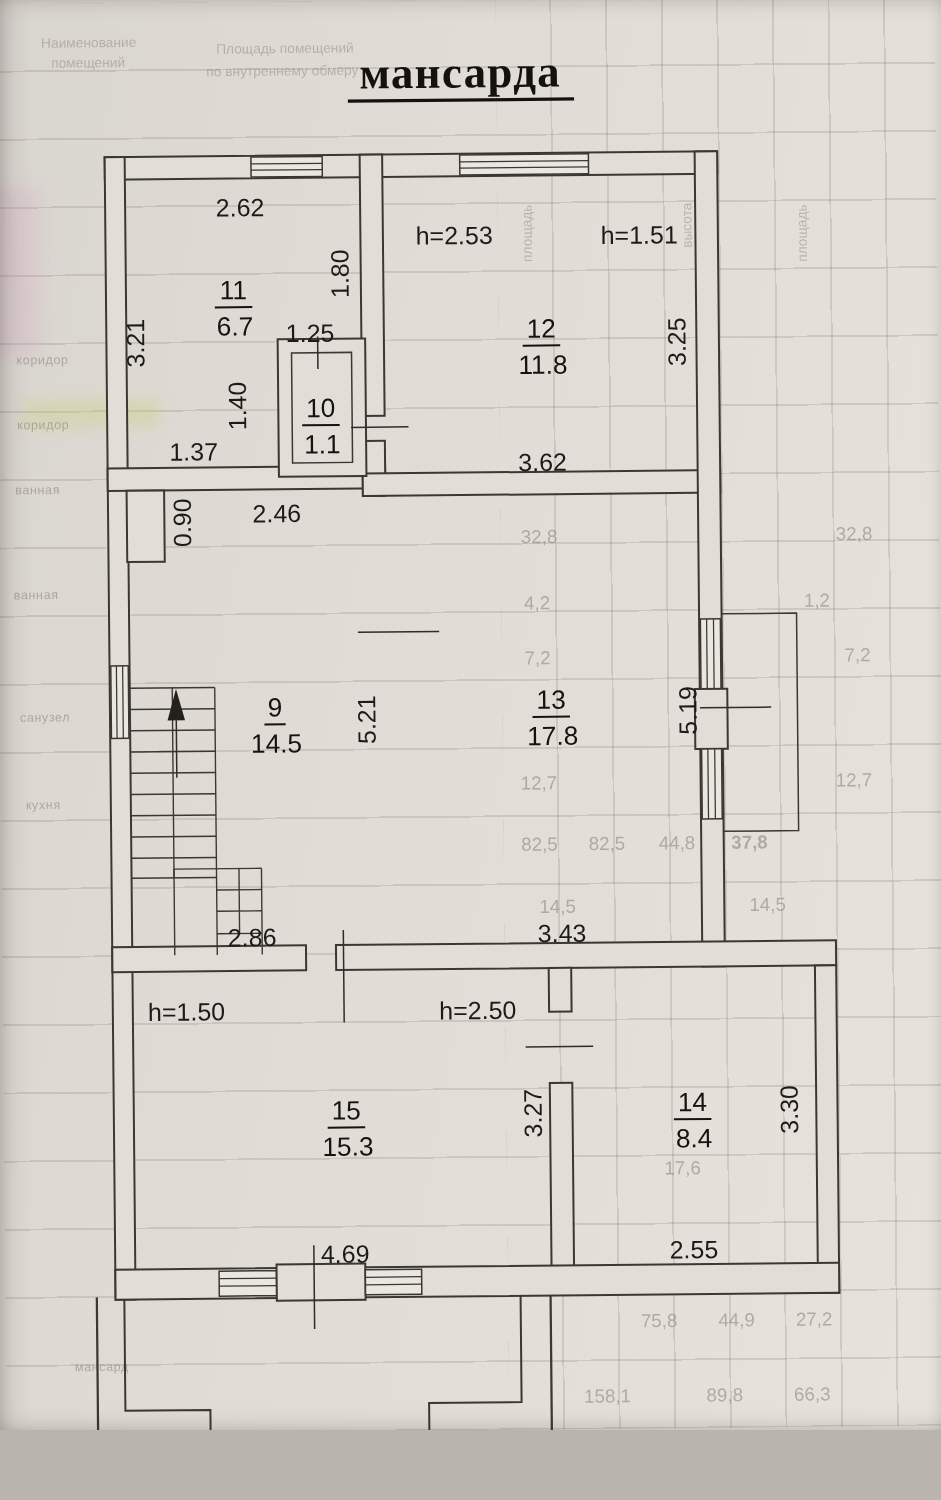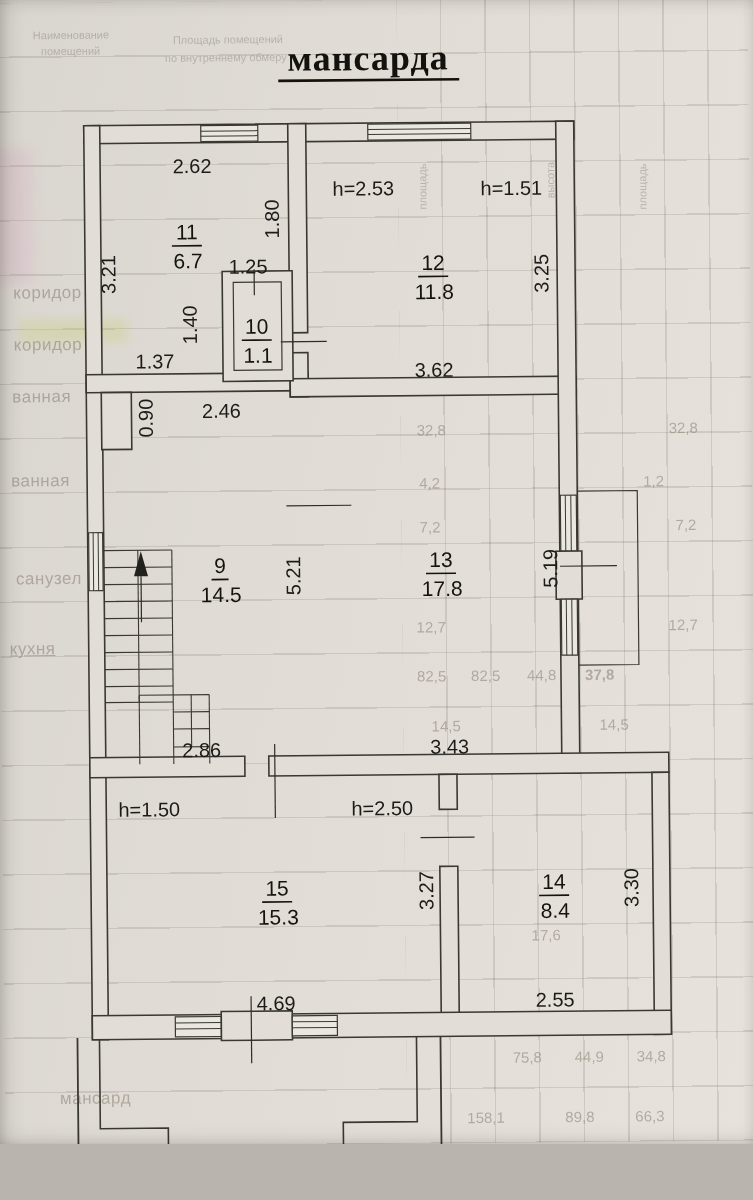--- a/index.html
+++ b/index.html
@@ -9,21 +9,21 @@
   .page::after{content:"";position:absolute;inset:0;pointer-events:none;
         box-shadow:inset 14px 0 26px -18px rgba(60,55,50,.45), inset -8px 0 18px -14px rgba(60,55,50,.25),
                    inset 0 10px 22px -16px rgba(60,55,50,.3), inset 0 -12px 24px -18px rgba(60,55,50,.35);}
   .content{position:absolute;inset:0;transform:rotate(-0.55deg);}
   .bleed-h{position:absolute;inset:0;
         background:repeating-linear-gradient(to bottom,transparent 0 53px,rgba(116,104,92,.20) 53px 54.5px);}
   .bleed-v{position:absolute;top:0;bottom:0;left:402px;right:0;
         background:repeating-linear-gradient(to right,transparent 0 43px,rgba(116,104,92,.20) 43px 44.5px);}
   .bleed-text{position:absolute;color:#8a7e71;opacity:.55;white-space:nowrap;}
   .bleed-text.cell{font-size:15px;}
-  .bleed-text.word{font-size:17px;letter-spacing:.5px;}
+  .bleed-text.word{font-size:10px;letter-spacing:.5px;}
   .bleed-text.head{font-size:11px;opacity:.45;}
   .blob{position:absolute;pointer-events:none;}
   .blob1{left:22px;top:316px;width:108px;height:24px;background:#c8cd6e;opacity:.28;filter:blur(5px);}
   .blob2{left:-6px;top:146px;width:42px;height:135px;background:#d49ebc;opacity:.22;filter:blur(7px);}
   svg{position:absolute;left:0;top:0;}
   .wall{fill:#e2ded7;stroke:#3a3833;stroke-width:1.6;}
   .thin{stroke:#3a3833;stroke-width:1.2;fill:none;}
   .win{fill:#eae7e1;stroke:#3a3833;stroke-width:1.2;}
   .winline{stroke:#3a3833;stroke-width:1;}
   .stair{stroke:#3a3833;stroke-width:1.1;fill:none;}
@@ -47,40 +47,40 @@
         <span class="bleed-text head" style="left: 178px; top: 32px;">Площадь помещений</span>
         <span class="bleed-text head" style="left: 170px; top: 50px;">по внутреннему обмеру</span>
         <span class="bleed-text head" style="left: 420px; top: 210px; transform: rotate(-90deg); transform-origin: left top;">площадь</span>
         <span class="bleed-text head" style="left: 548px; top: 200px; transform: rotate(-90deg); transform-origin: left top;">высота</span>
         <span class="bleed-text head" style="left: 640px; top: 212px; transform: rotate(-90deg); transform-origin: left top;">площадь</span>
         <span class="bleed-text word" style="left: 16px; top: 280px;">коридор</span>
         <span class="bleed-text word" style="left: 16px; top: 332px;">коридор</span>
         <span class="bleed-text word" style="left: 14px; top: 384px;">ванная</span>
         <span class="bleed-text word" style="left: 12px; top: 468px;">ванная</span>
         <span class="bleed-text word" style="left: 16px; top: 566px;">санузел</span>
-        <span class="bleed-text word" style="left: 9px; top: 636px; text-decoration: underline;">кухня</span>
+        <span class="bleed-text word" style="left: 20px; top: 636px;">кухня</span>
         <span class="bleed-text word" style="left: 55px; top: 1086px;">мансард</span>
         <span class="bleed-text cell" style="left: 418px; top: 422px;">32,8</span>
         <span class="bleed-text cell" style="left: 670px; top: 422px;">32,8</span>
         <span class="bleed-text cell" style="left: 420px; top: 475px;">4,2</span>
         <span class="bleed-text cell" style="left: 644px; top: 475px;">1,2</span>
         <span class="bleed-text cell" style="left: 420px; top: 519px;">7,2</span>
         <span class="bleed-text cell" style="left: 676px; top: 519px;">7,2</span>
         <span class="bleed-text cell" style="left: 416px; top: 619px;">12,7</span>
         <span class="bleed-text cell" style="left: 668px; top: 619px;">12,7</span>
         <span class="bleed-text cell" style="left: 416px; top: 668px;">82,5</span>
         <span class="bleed-text cell" style="left: 470px; top: 668px;">82,5</span>
         <span class="bleed-text cell" style="left: 526px; top: 668px;">44,8</span>
         <span class="bleed-text cell" style="left: 584px; top: 668px; font-weight: bold;">37,8</span>
         <span class="bleed-text cell" style="left: 430px; top: 718px;">14,5</span>
         <span class="bleed-text cell" style="left: 598px; top: 718px;">14,5</span>
         <span class="bleed-text cell" style="left: 528px; top: 928px;">17,6</span>
         <span class="bleed-text cell" style="left: 508px; top: 1050px;">75,8</span>
         <span class="bleed-text cell" style="left: 570px; top: 1050px;">44,9</span>
-        <span class="bleed-text cell" style="left: 632px; top: 1050px;">34,8</span>
+        <span class="bleed-text cell" style="left: 632px; top: 1050px;">27,2</span>
         <span class="bleed-text cell" style="left: 462px; top: 1110px;">158,1</span>
         <span class="bleed-text cell" style="left: 560px; top: 1110px;">89,8</span>
         <span class="bleed-text cell" style="left: 630px; top: 1110px;">66,3</span>
       </div>
 
     <svg width="753" height="1200" viewBox="0 0 753 1200">
       <g>
 
         <rect class="wall" x="88" y="123" width="490" height="18"></rect>
         <rect class="wall" x="88" y="123" width="16" height="914"></rect>

